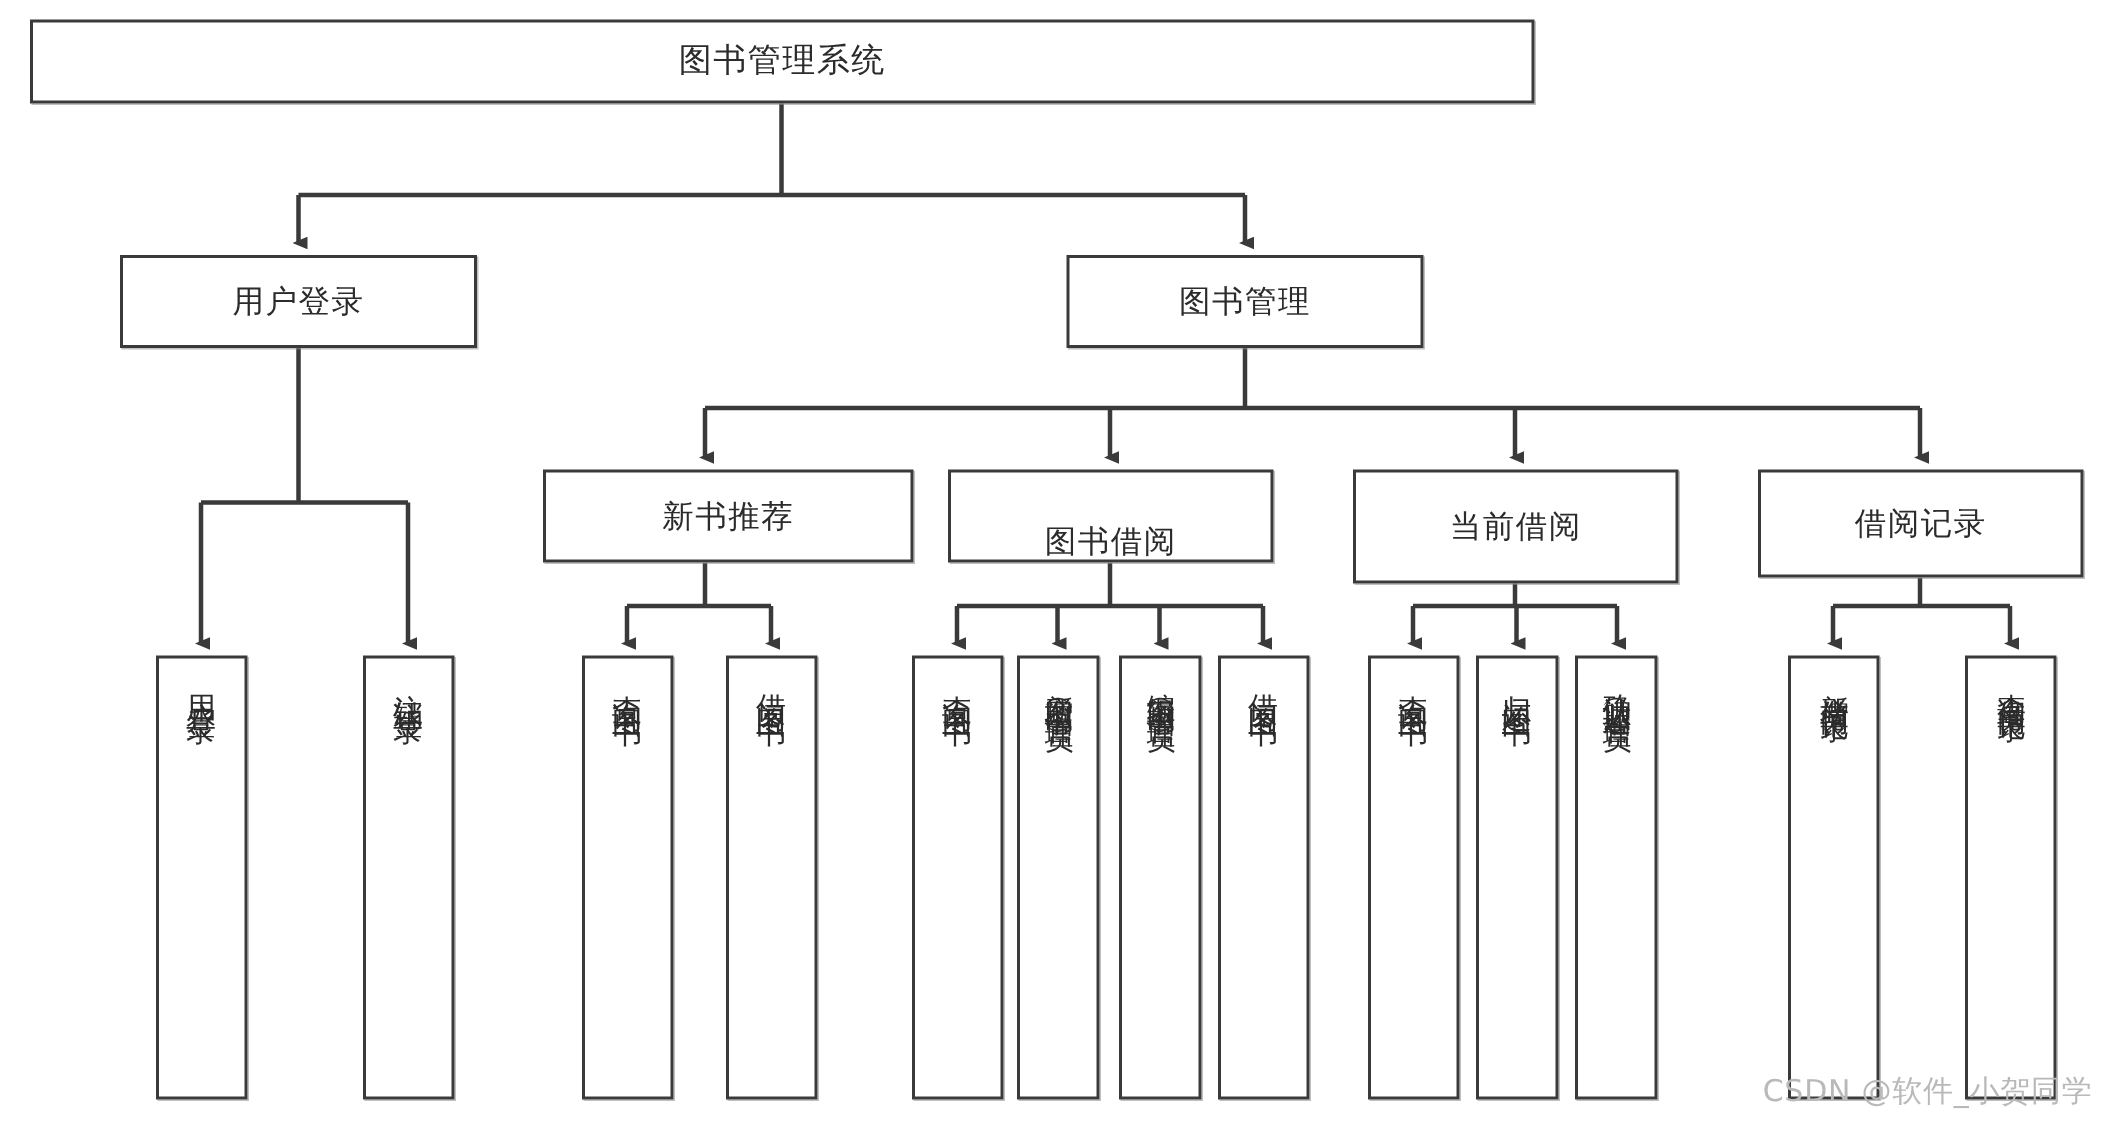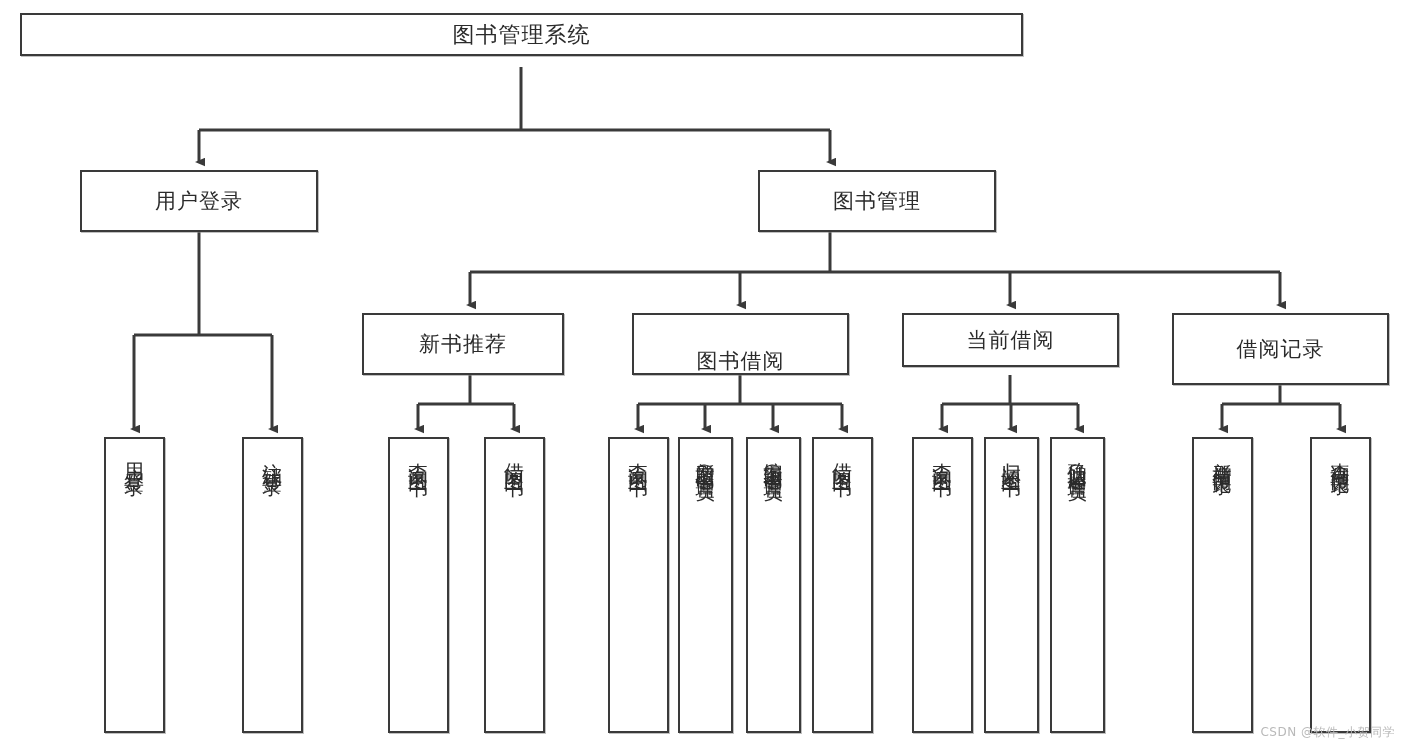--- a/index.html
+++ b/index.html
@@ -60,21 +60,21 @@
     white-space: nowrap;
   }
   .node.leaf.tall-text .node-label {
     letter-spacing: 3px;
     font-size: 19px;
   }
   #watermark {
     position: absolute;
     right: 10px;
     bottom: 6px;
-    font-size: 12px;
+    font-size: 20px;
     color: #b9b9b9;
     letter-spacing: 0.5px;
     white-space: nowrap;
     font-family: "DejaVu Sans", "Liberation Sans", sans-serif;
   }
 </style>
 </head>
 <body>
 
 <div id="diagram-root">
@@ -125,38 +125,38 @@
       <path d="M 1011 404 L 1011 429" marker-end="url(#arrow)"></path>
       <path d="M 1078 404 L 1078 429" marker-end="url(#arrow)"></path>
 
       <path d="M 1280 375 L 1280 404"></path>
       <path d="M 1222 404 L 1340 404"></path>
       <path d="M 1222 404 L 1222 429" marker-end="url(#arrow)"></path>
       <path d="M 1340 404 L 1340 429" marker-end="url(#arrow)"></path>
     </g>
   </svg>
 
-  <div class="node root" style="left: 20px; top: 13px; width: 1003px; height: 43px;">
+  <div class="node root" style="left: 20px; top: 13px; width: 1003px; height: 56px;">
     <span class="node-label">图书管理系统</span>
   </div>
 
   <div class="node branch" style="left: 80px; top: 170px; width: 238px; height: 62px;">
     <span class="node-label">用户登录</span>
   </div>
-  <div class="node branch" style="left: 711px; top: 170px; width: 238px; height: 62px; margin-left: 47px;">
+  <div class="node branch" style="left: 711px; top: 170px; width: 238px; height: 62px;">
     <span class="node-label">图书管理</span>
   </div>
 
-  <div class="node branch" style="left: 362px; top: 313px; width: 202px; height: 62px;">
+  <div class="node branch" style="left: 362px; top: 313px; width: 247px; height: 62px;">
     <span class="node-label">新书推荐</span>
   </div>
   <div class="node branch" style="left: 632px; top: 313px; width: 217px; height: 62px; align-items: flex-end;">
     <span class="node-label">图书借阅</span>
   </div>
-  <div class="node branch" style="left: 902px; top: 313px; width: 217px; height: 54px;">
+  <div class="node branch" style="left: 902px; top: 313px; width: 217px; height: 76px;">
     <span class="node-label">当前借阅</span>
   </div>
   <div class="node branch" style="left: 1172px; top: 313px; width: 217px; height: 72px;">
     <span class="node-label">借阅记录</span>
   </div>
 
   <div class="node leaf" style="left: 104px; top: 437px; width: 61px; height: 296px;">
     <span class="node-label">用户登录</span>
   </div>
   <div class="node leaf" style="left: 242px; top: 437px; width: 61px; height: 296px;">

